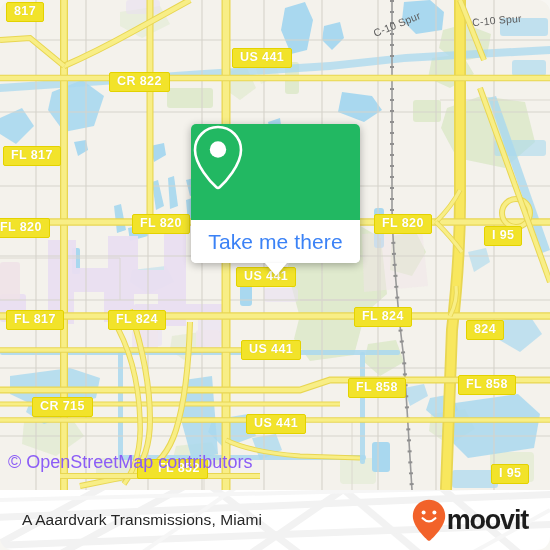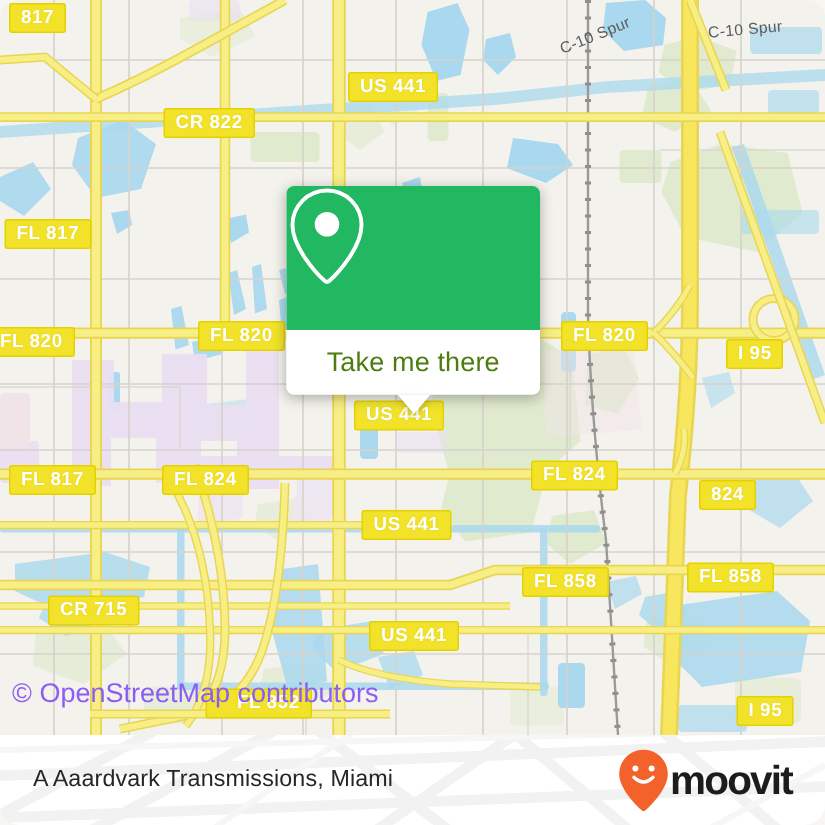--- a/index.html
+++ b/index.html
@@ -62,21 +62,21 @@
     border-radius:5px 5px 0 0;
     display:flex;align-items:center;justify-content:center;
   }
   .card-bottom{
     height:43px;
     background:#ffffff;
     border-radius:0 0 5px 5px;
     display:flex;align-items:center;justify-content:center;
   }
   .card-bottom span{
-    font-size:18px;color:#4d7c0f;letter-spacing:.1px;text-align:right;
+    font-size:21px;color:#3b82f6;letter-spacing:.1px;text-align:right;
   }
   .card-pointer{
     position:absolute;left:50%;top:139px;margin-left:-11px;
     width:0;height:0;
     border-left:11px solid transparent;
     border-right:11px solid transparent;
     border-top:13px solid #ffffff;
     filter:drop-shadow(0 2px 2px rgba(0,0,0,.18));
   }
 

